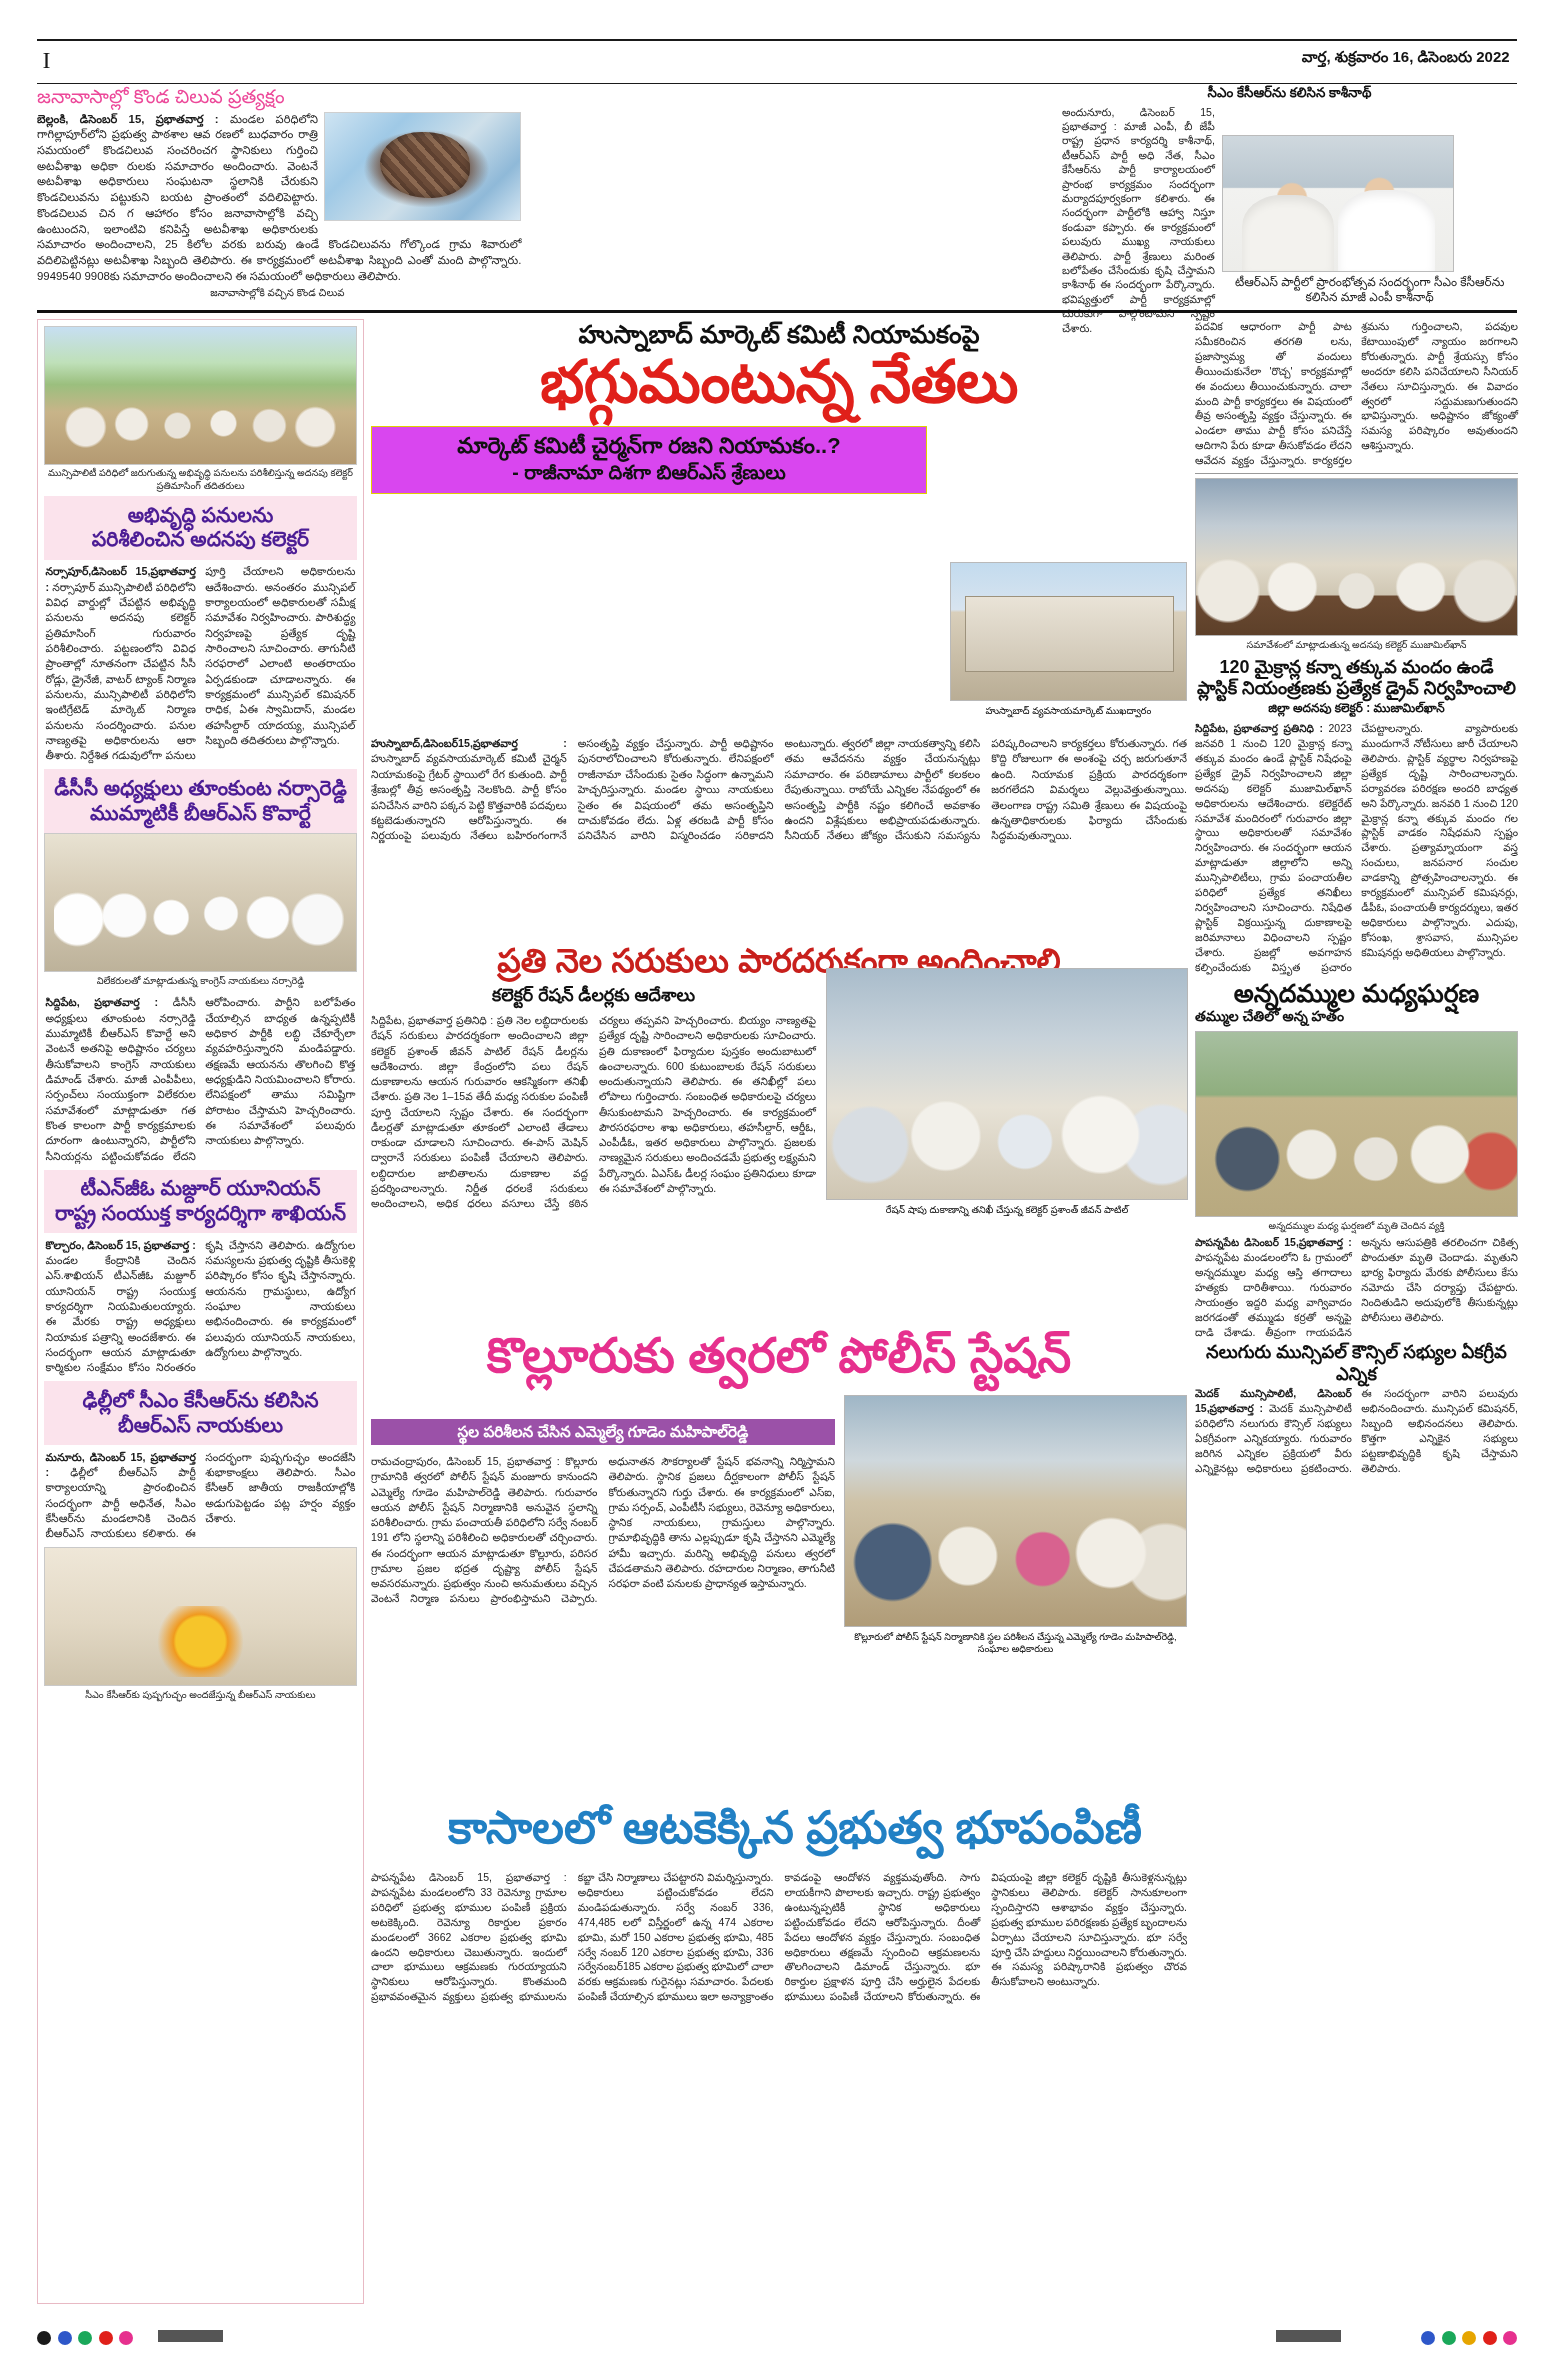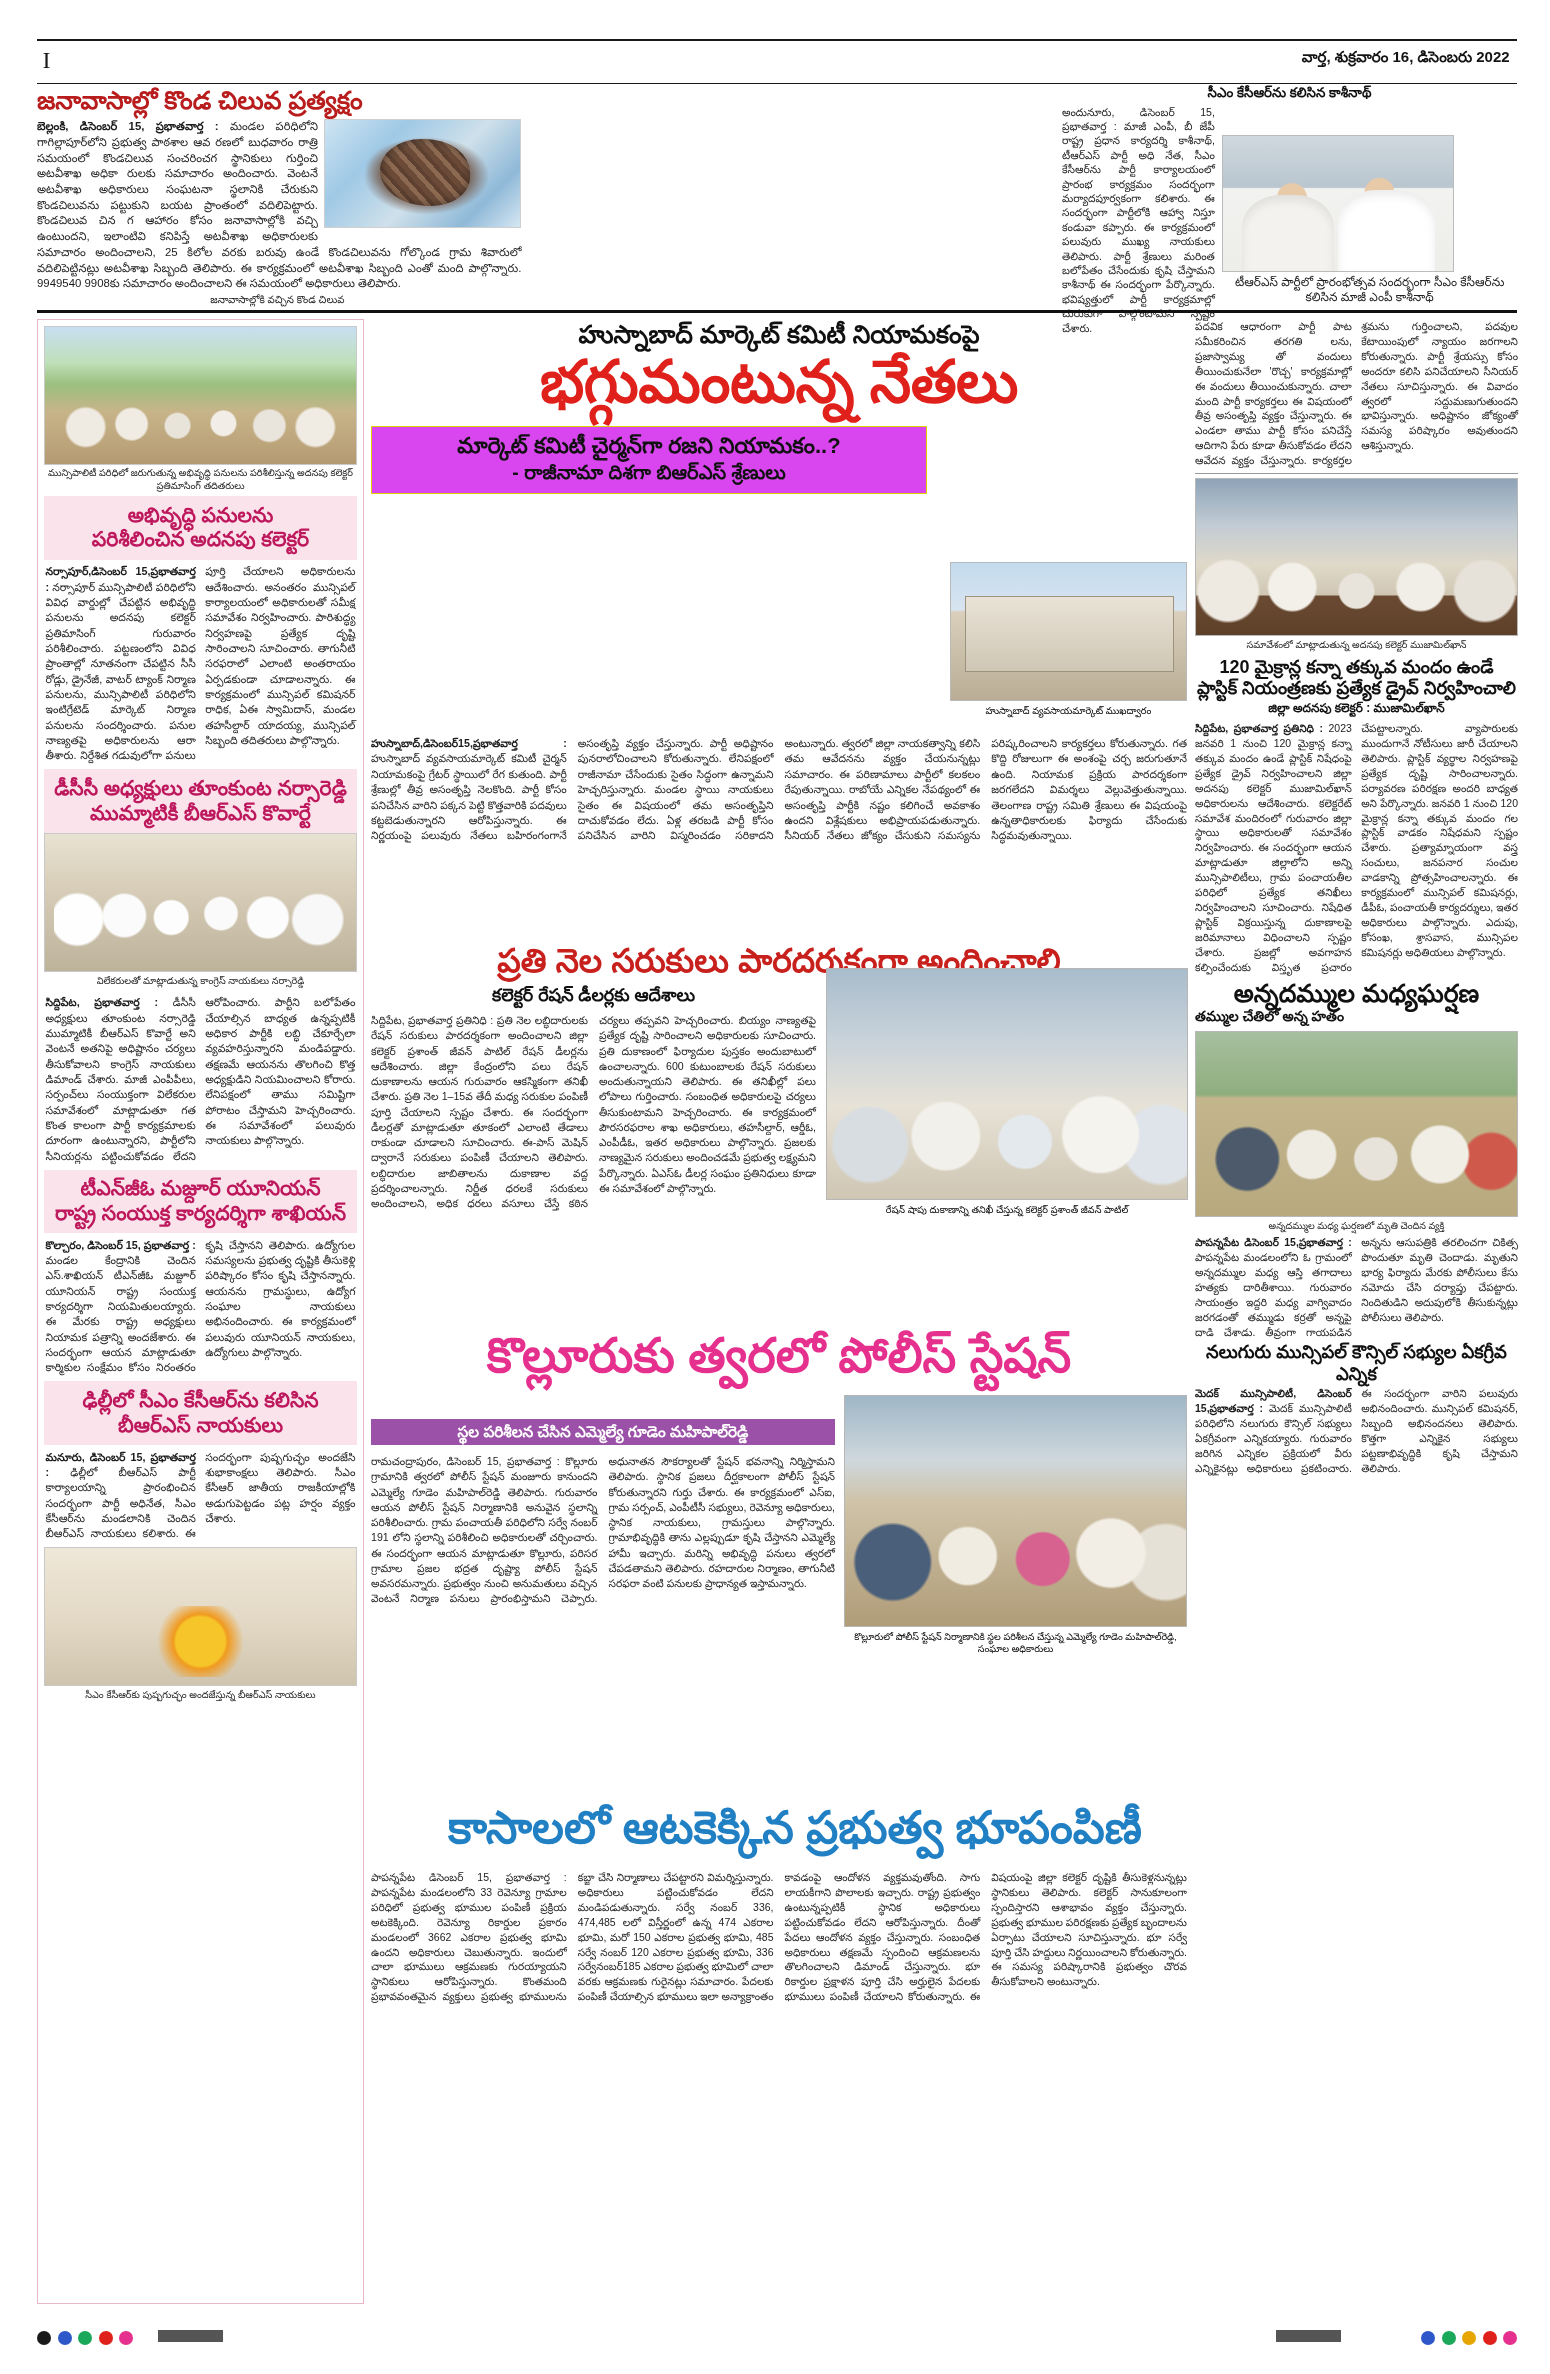--- a/index.html
+++ b/index.html
@@ -40,21 +40,21 @@
   
   .masthead {
     position: absolute; left: 37px; top: 85px; width: 1480px; height: 223px;
   }
   
   .teaser-left {
     position: absolute; left: 0; top: 0; width: 490px; height: 221px;
     padding-right: 5.6px;
   }
   .teaser-left .hl {
-    font-size: 25px; font-weight: 700; color: #b91c1c; line-height: 1.25;
+    font-size: 19px; font-weight: 400; color: #ec4899; line-height: 1.25;
     margin-bottom: 2.8px;
   }
   .teaser-left .body {
     font-size: 11.4px; line-height: 1.38; color: #1c1c1c; text-align: justify;
   }
   .teaser-left .body .lead { font-weight: 800; }
   .snakeimg {
     float: right; width: 197px; height: 109px; margin: 0 0 2.8px 6.5px;
     background:
       radial-gradient(ellipse 46% 52% at 52% 52%, #7b5a48 0%, #6a4c3c 42%, rgba(106,76,60,0) 70%),
@@ -177,21 +177,21 @@
       radial-gradient(circle at 10% 60%, #efeae2 0 7%, rgba(0,0,0,0) 8%),
       radial-gradient(circle at 26% 56%, #f0ece4 0 7%, rgba(0,0,0,0) 8%),
       radial-gradient(circle at 42% 58%, #e9e4da 0 7%, rgba(0,0,0,0) 8%),
       radial-gradient(circle at 58% 55%, #f2eee7 0 7%, rgba(0,0,0,0) 8%),
       radial-gradient(circle at 74% 58%, #eae5dc 0 7%, rgba(0,0,0,0) 8%),
       radial-gradient(circle at 90% 60%, #f0ebe3 0 7%, rgba(0,0,0,0) 8%);
   }
   .lc-cap { font-size: 9.6px; line-height: 1.3; text-align: center; color:#222; padding: 2.8px 1.9px 3.7px; }
   .pinkhead {
     background: #fbe3ec; padding: 6.5px 3.7px 7.4px; text-align: center;
-    font-size: 20.4px; font-weight: 800; color: #be185d; line-height: 1.22;
+    font-size: 20.4px; font-weight: 800; color: #4c1d95; line-height: 1.22;
   }
   .lc-body {
     font-size: 10.8px; line-height: 1.42; text-align: justify; color: #1b1b1b;
     padding: 4.6px 1.9px 5.6px; column-count: 2; column-gap: 9.3px;
   }
   .lc-body .lead { font-weight: 800; }
   .lc-photo.group {
     background: linear-gradient(180deg,#e8e2d2 0%,#d7cdb8 40%,#bdb29a 100%);
   }
   .lc-photo.group::after{

